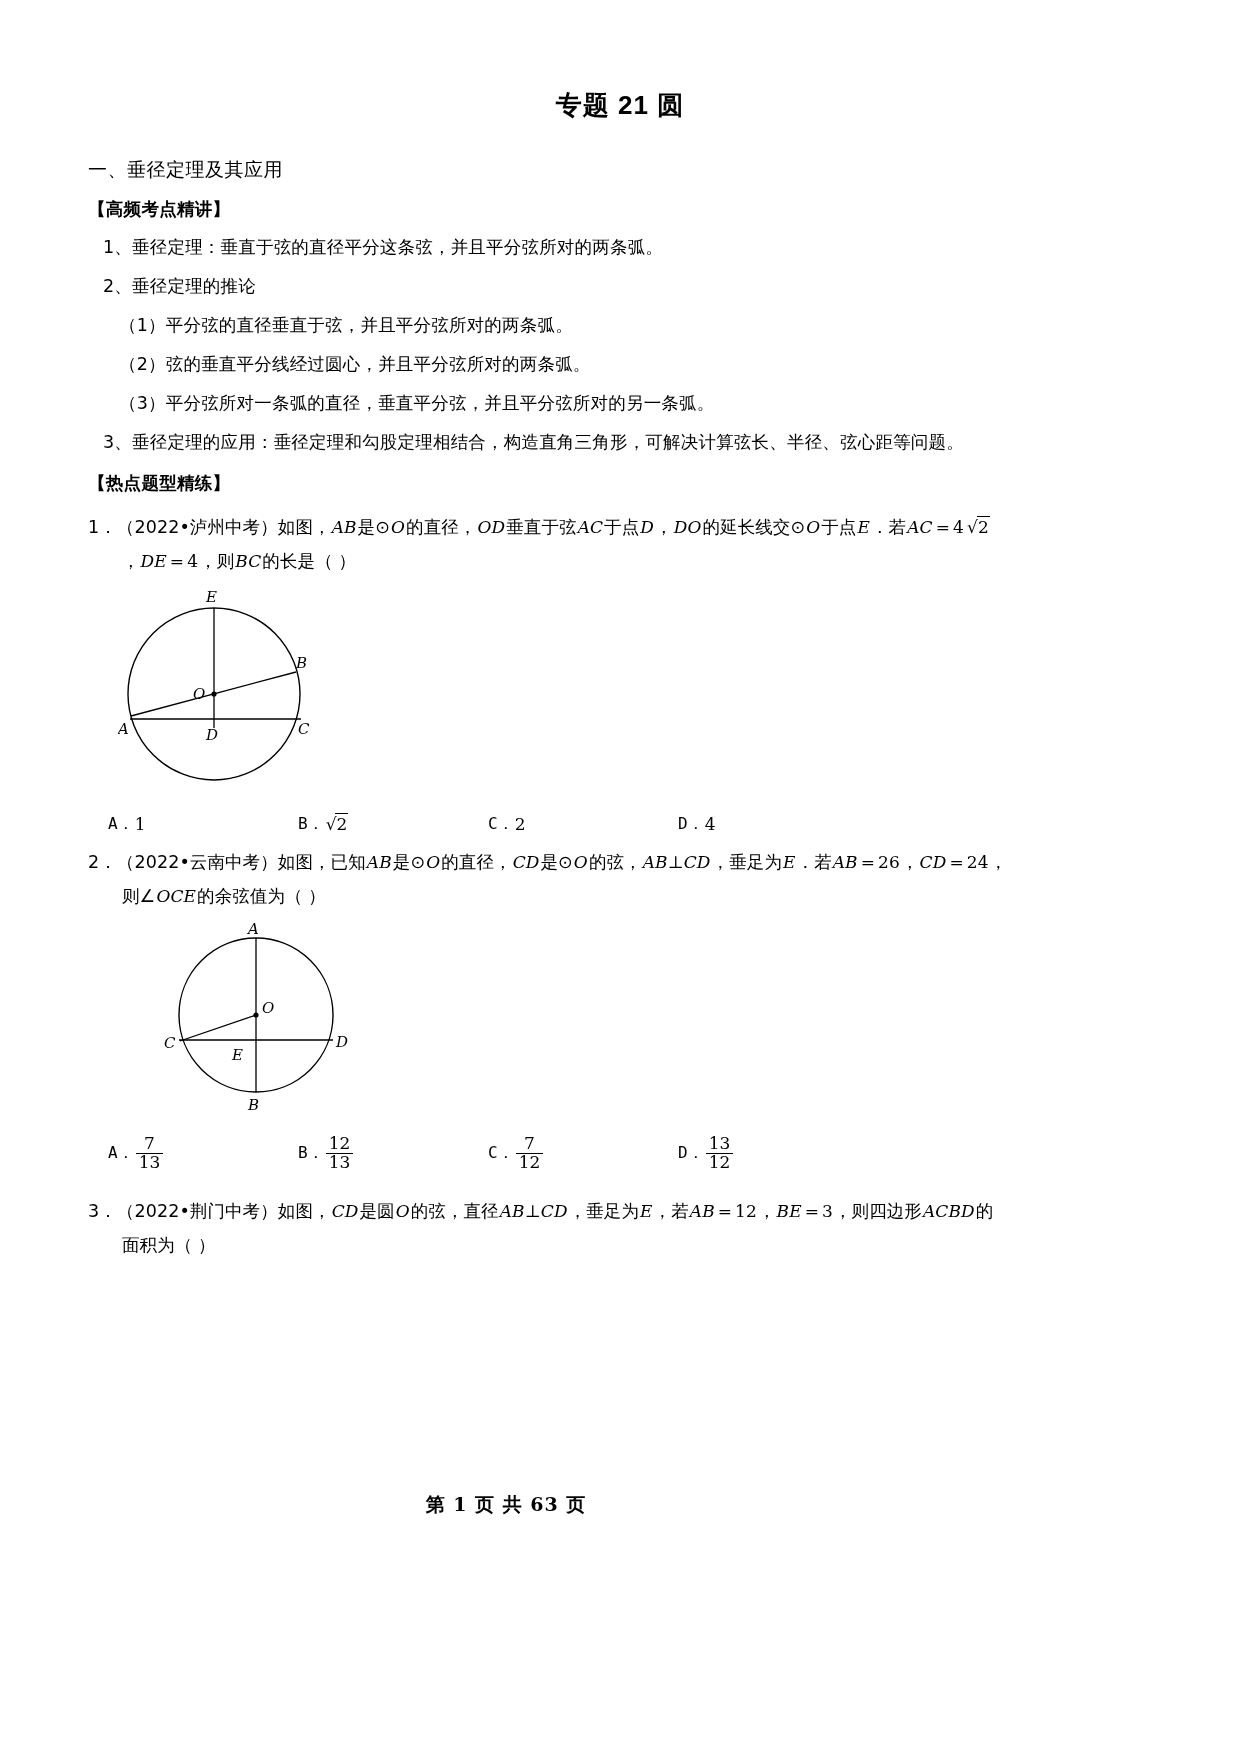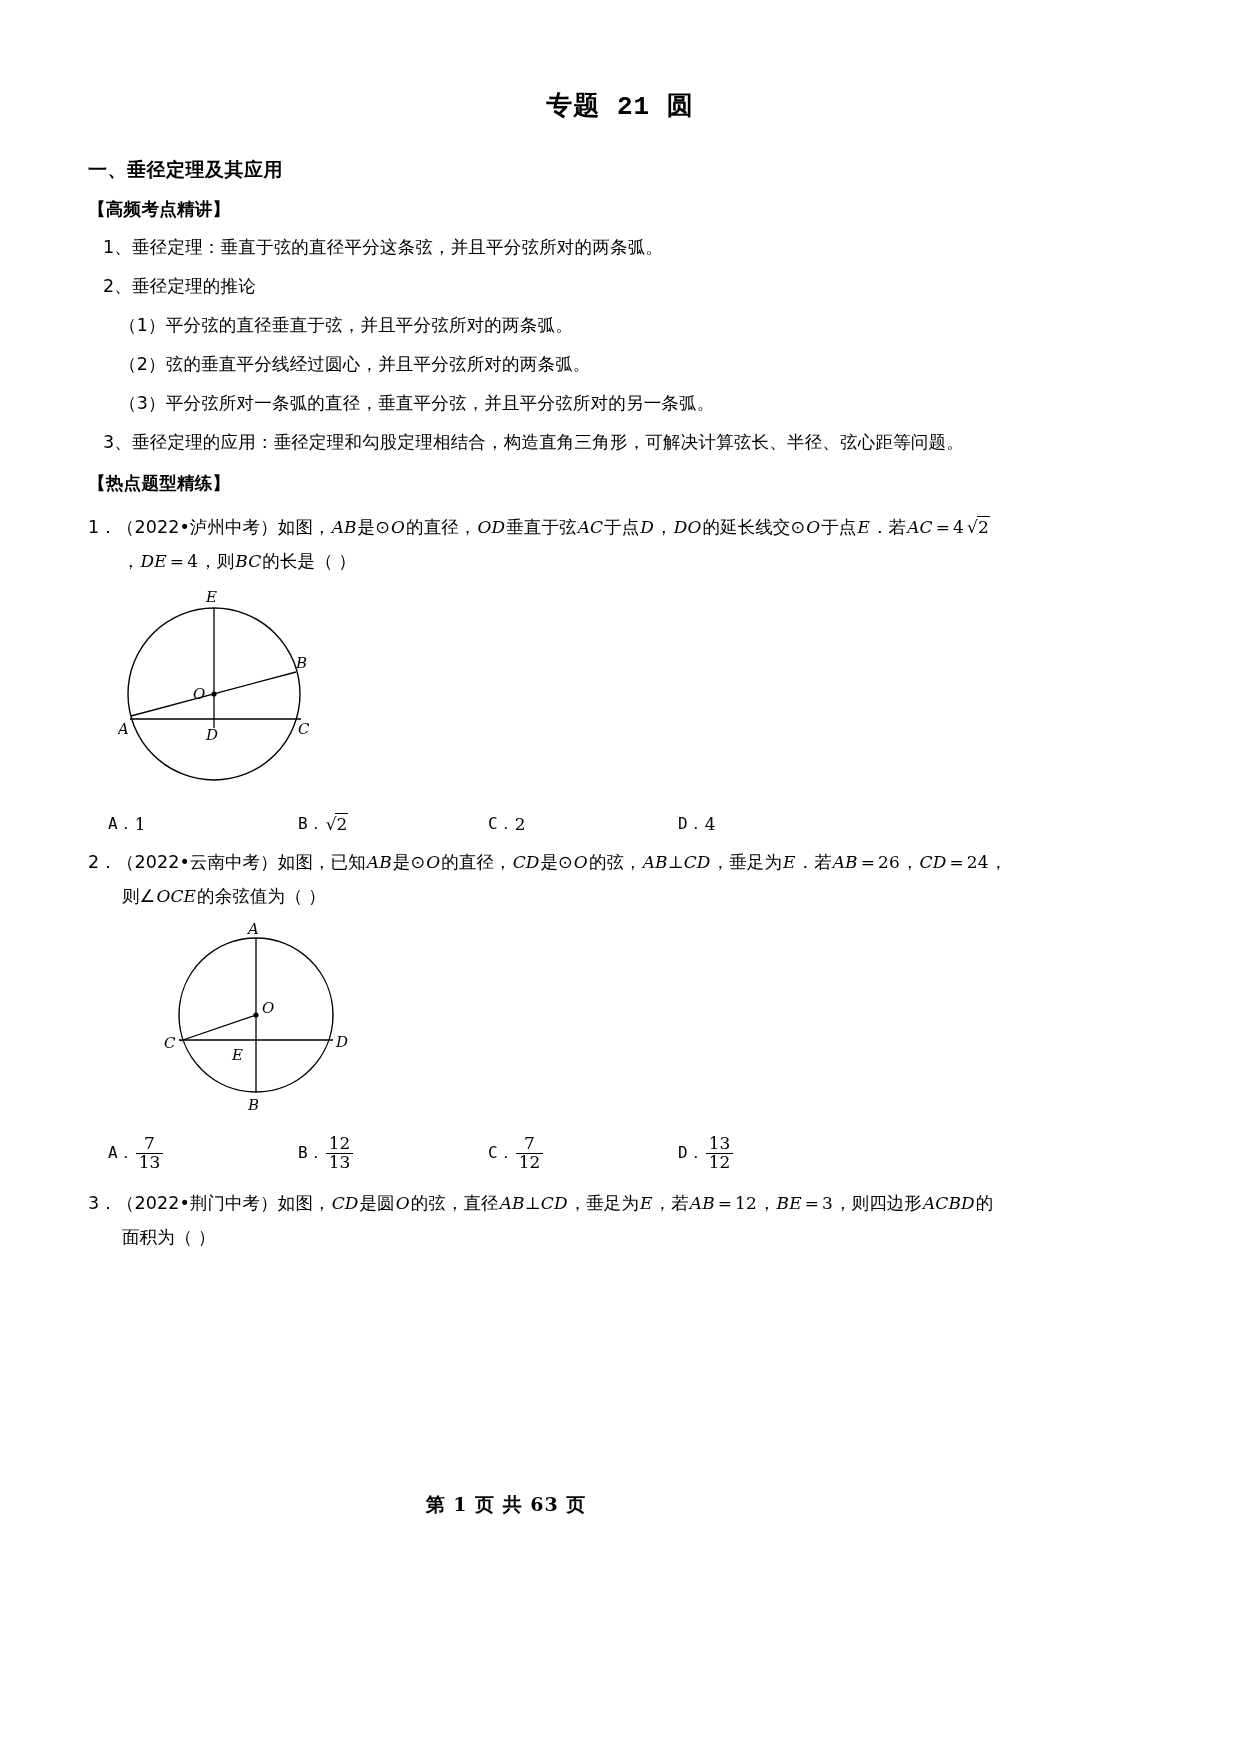--- a/index.html
+++ b/index.html
@@ -27,30 +27,30 @@
   .content {
     position: absolute;
     left: 88px;
     top: 70px;
     width: 1064px;
   }
 
   
   .doc-title {
     text-align: center;
-    font-family: Liberation Mono, monospace;
+    font-family: Liberation Sans, sans-serif;
     font-weight: bold;
     font-size: 26px;
     letter-spacing: 1px;
     margin: 18px 0 34px 0;
   }
 
   
   .section-head {
-    font-weight: bold;
+    font-weight: normal;
     font-size: 19px;
     margin: 0 0 14px 0;
     letter-spacing: 0.5px;
   }
   .bracket-head {
     font-weight: bold;
     font-size: 17.5px;
     margin: 0 0 15px 0;
     letter-spacing: 0.3px;
   }
@@ -273,21 +273,21 @@
         </div>
       <div class="opt">
           <span class="lab">D．</span>
           <span class="frac">
             <span class="num">13</span>
             <span class="den">12</span>
           </span>
         </div>
     </div>
 
-    <div class="problem" style="margin-top:14px;">
+    <div class="problem" style="margin-top:22px;">
       <span>3．</span><span>（2022•荆门中考）</span><span>如图，</span><span class="mi">CD</span><span>是圆</span><span class="mi">O</span><span>的弦，直径</span><span class="mi">AB⊥CD</span><span>，垂足为</span><span class="mi">E</span><span>，若</span><span class="mi">AB</span><span class="op">=</span><span class="mn">12</span><span>，</span><span class="mi">BE</span><span class="op">=</span><span class="mn">3</span><span>，则四边形</span><span class="mi">ACBD</span><span>的</span>
       <span class="cont">面积为（          ）</span>
     </div>
 
   </div>
 
   <div class="footer">第 1 页 共 63 页</div>
 </div>
 
 </body></html>

